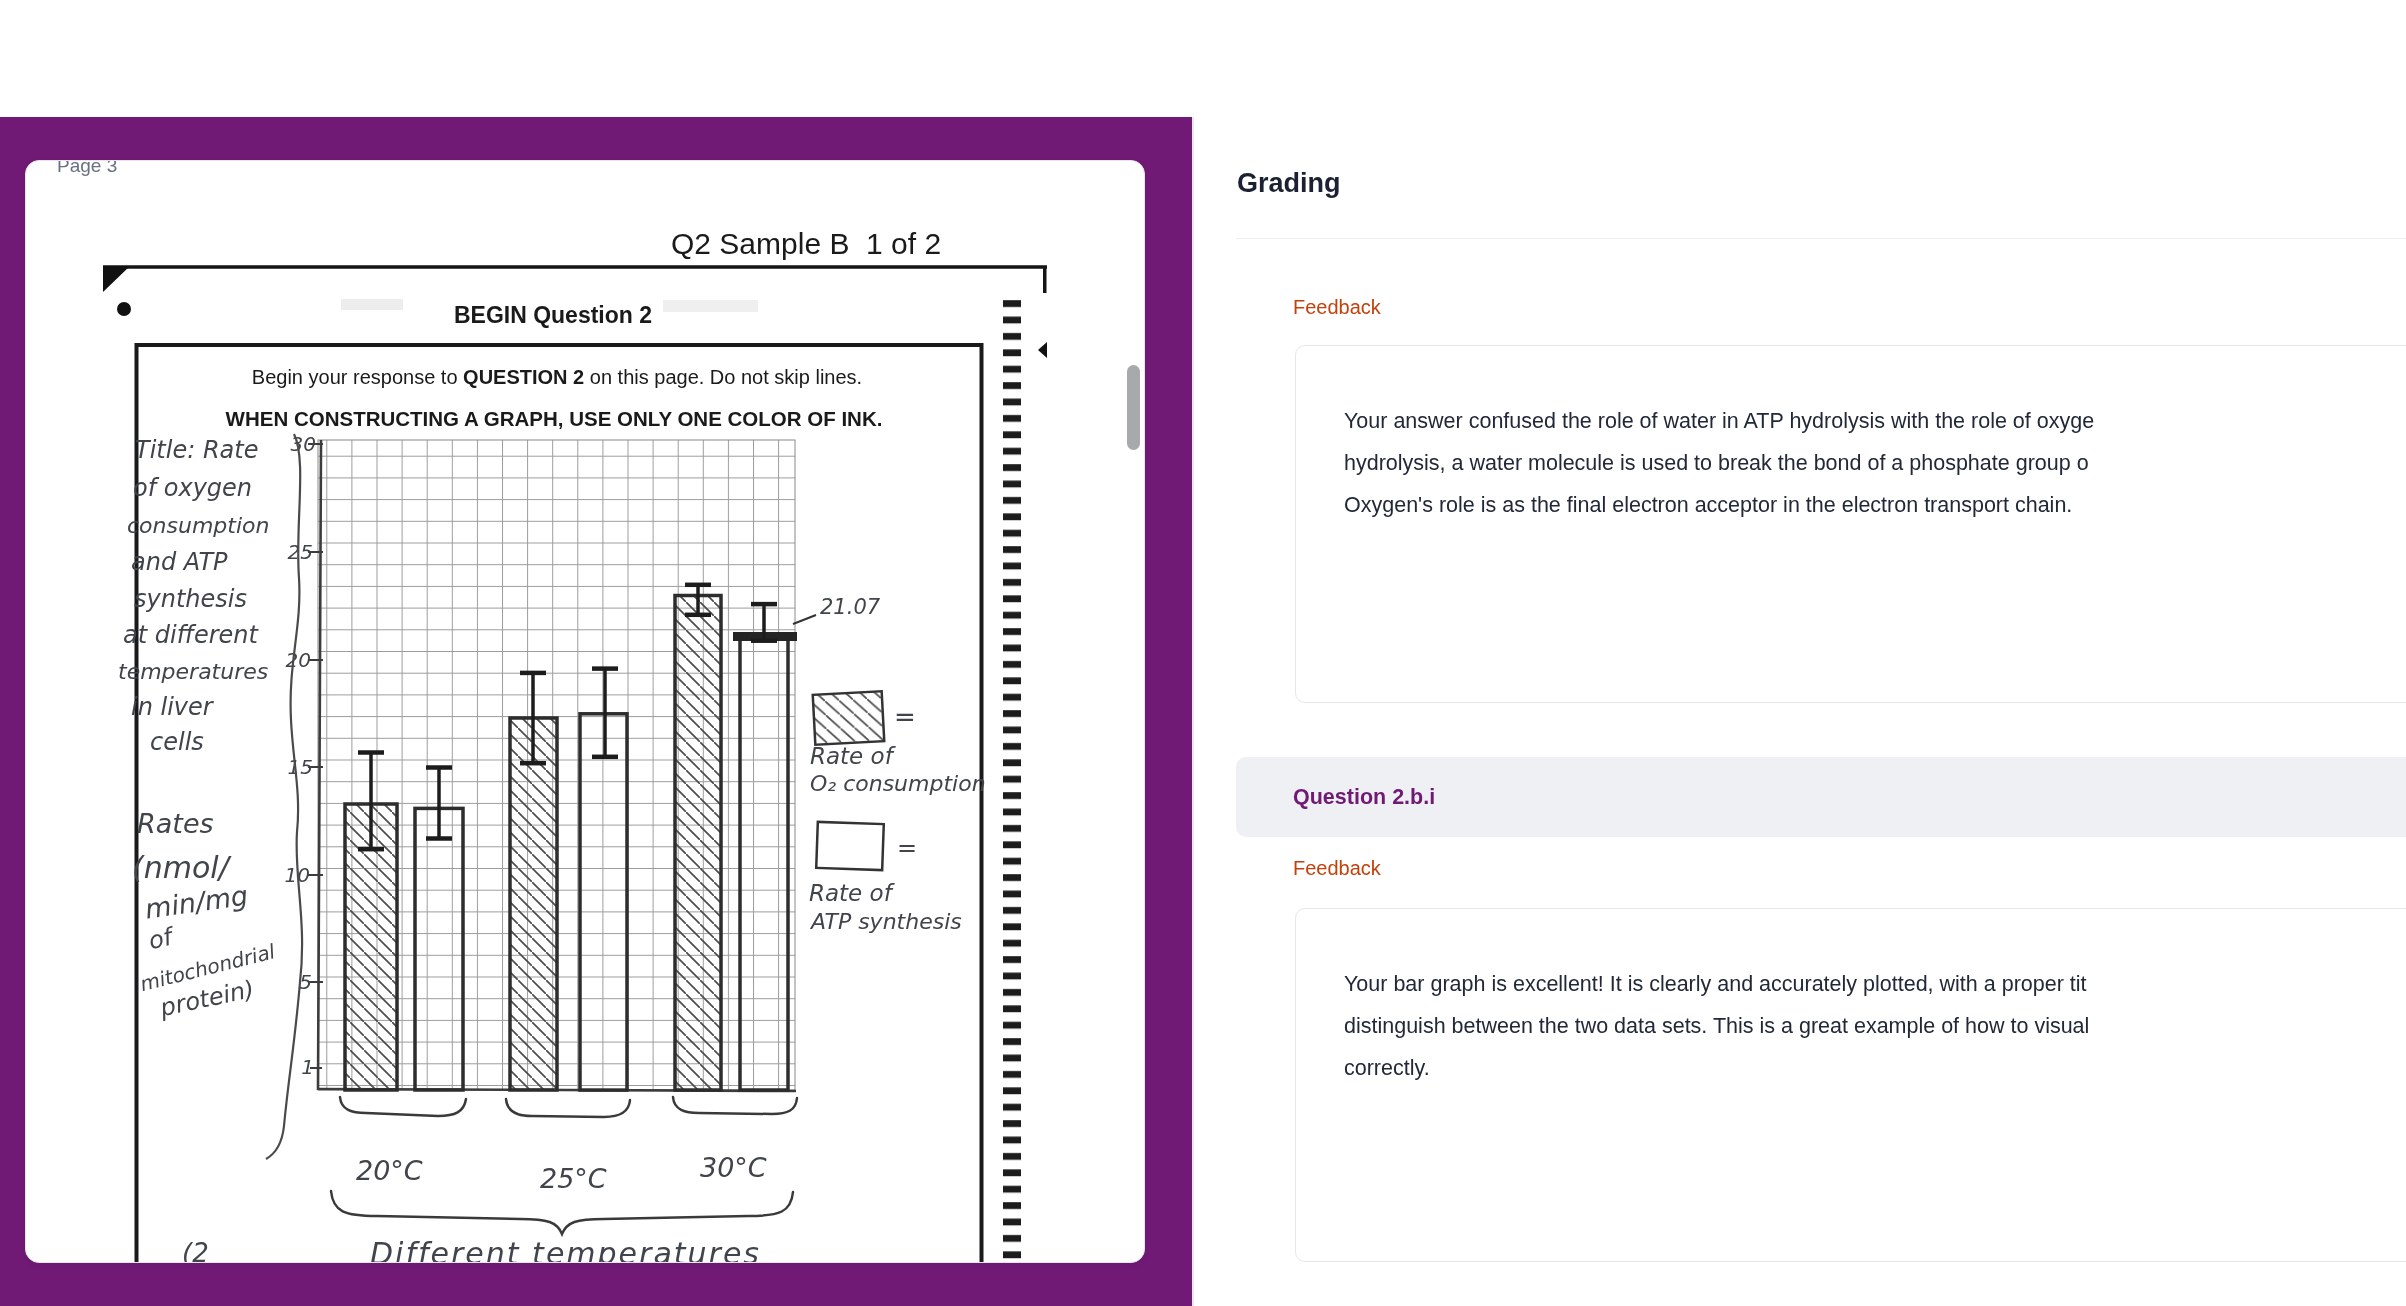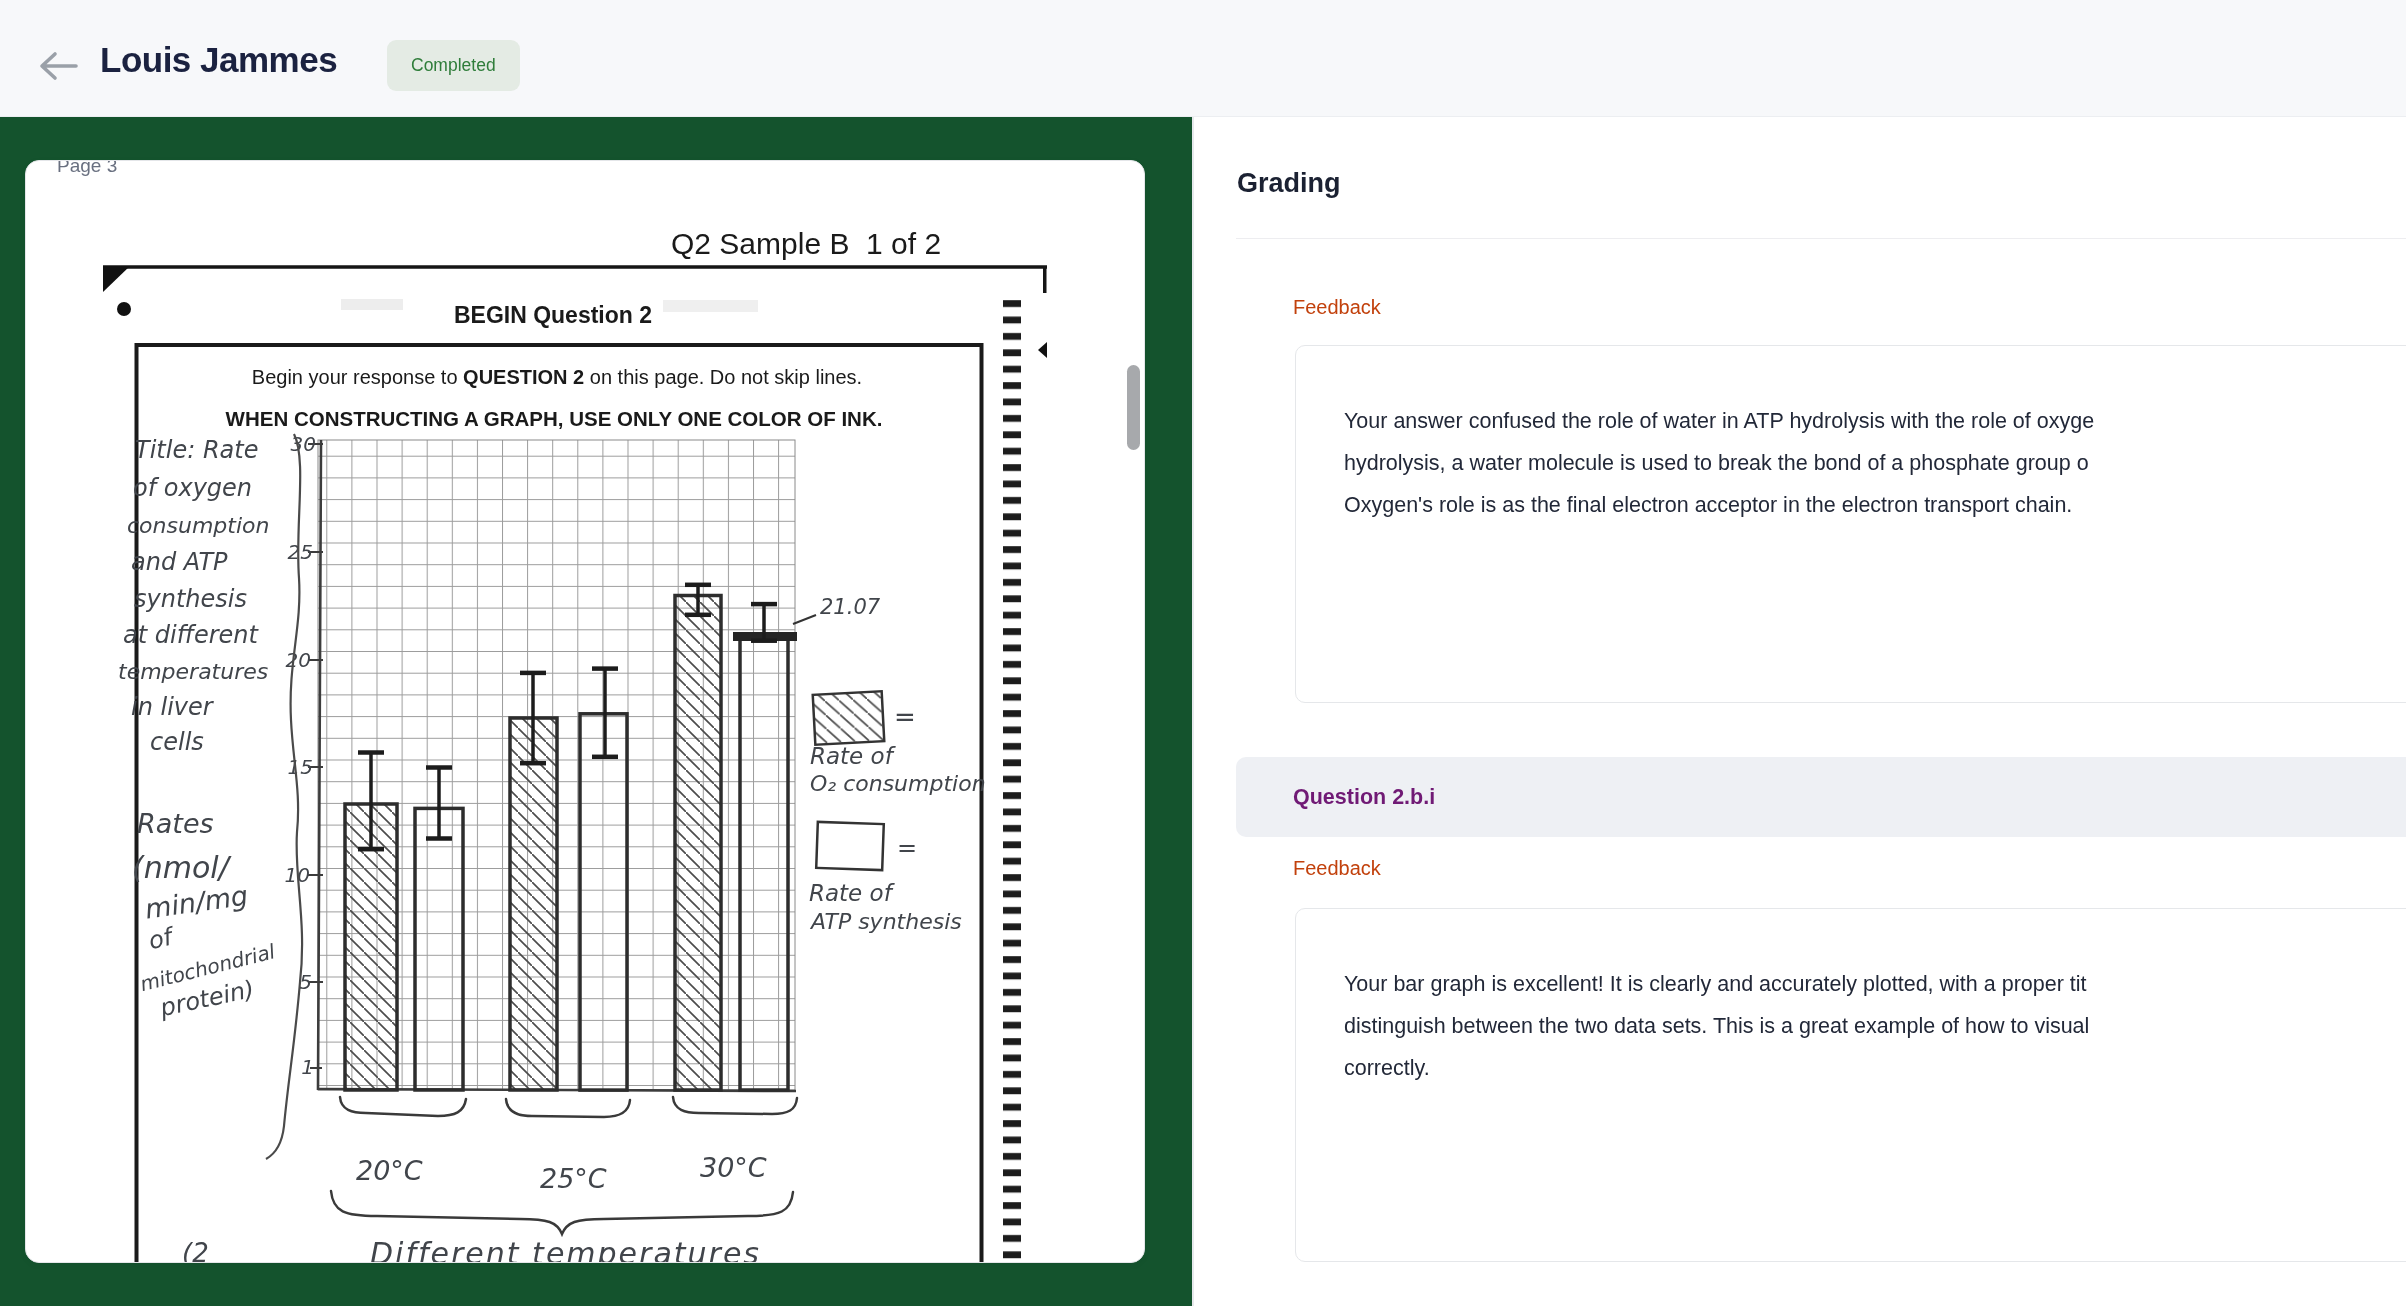--- a/index.html
+++ b/index.html
@@ -12,21 +12,21 @@
             background:#f7f8fa; border-bottom:1px solid #eceef1; }
   .back-btn { position:absolute; left:36px; top:48px; width:44px; height:36px;
               cursor:pointer; background:none; border:none; }
   .student-name { position:absolute; left:100px; top:40px; font-size:35px; font-weight:700;
                   color:#1b2240; letter-spacing:-0.5px; }
   .status-badge { position:absolute; left:387px; top:40px; height:51px; line-height:51px;
                   padding:0 24px; background:#e4ebe4; border-radius:9px; color:#2f7d3a;
                   font-size:17.5px; font-weight:500; }
 
   
-  .doc-panel { position:absolute; left:0; top:117px; width:1192px; height:1189px; background:#14532d; }
+  .doc-panel { position:absolute; left:0; top:117px; width:1192px; height:1189px; background:#701a75; }
   .panel-divider { position:absolute; left:1192px; top:117px; width:2px; height:1189px; background:#e7e9ec; }
 
   .doc-card { position:absolute; left:25px; top:43px; width:1120px; height:1103px;
               background:#fff; border:1px solid #e4e6e9; border-radius:14px;
               box-shadow:0 2px 6px rgba(20,24,40,.05); overflow:hidden; }
   .doc-card svg { display:block; }
   .scroll-thumb { position:absolute; right:4px; top:204px; width:13px; height:85px;
                   background:#a7a9ac; border-radius:7px; cursor:pointer; }
 
   .grading-panel { position:absolute; left:1194px; top:117px; width:1212px; height:1189px; background:#fff; }
@@ -50,29 +50,20 @@
 
   
   .scan-print { font-family:"Liberation Sans", sans-serif; fill:#1a1a1a; }
   .hw { font-family:"DejaVu Sans", sans-serif; font-style:italic; fill:#41454b; }
 </style>
 </head>
 <body>
 
 <div id="stage">
 
-  <div class="header">
-    <button class="back-btn" title="Back">
-      <svg width="44" height="36" viewBox="0 0 44 36">
-        <path d="M40 18 H7 M19 6 L6 18 L19 30" fill="none" stroke="#9aa0a8" stroke-width="3.6" stroke-linecap="round" stroke-linejoin="round"></path>
-      </svg>
-    </button>
-    <div class="student-name">Louis Jammes</div>
-    <div class="status-badge">Completed</div>
-  </div>
 
   <div class="doc-panel">
     <div class="doc-card">
 
       <svg id="scan" width="1118" height="1101" viewBox="26 161 1118 1101">
         <defs>
           <pattern id="gridpat" patternUnits="userSpaceOnUse" width="25.1" height="21.7">
             <path d="M 25.1 0.5 H 0.5 V 21.7" fill="none" stroke="#9c9c9c" stroke-width="1"></path>
           </pattern>
           <pattern id="hatch" patternUnits="userSpaceOnUse" width="14" height="14">

